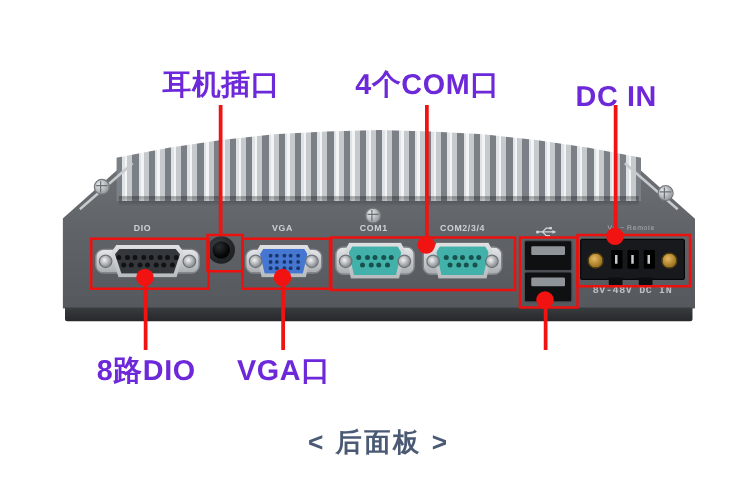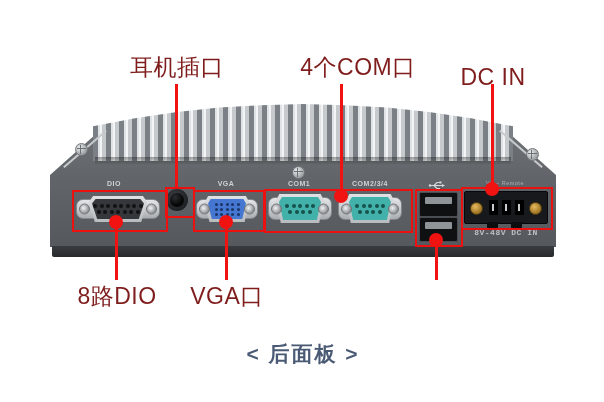--- a/index.html
+++ b/index.html
@@ -1,22 +1,22 @@
 <!DOCTYPE html>
 <html><head>
 <meta charset="utf-8">
 <style>
   html,body{margin:0;padding:0;background:#fff;}
   .stage{position:relative;width:604px;height:402px;background:#ffffff;overflow:hidden;
          font-family:"Liberation Sans","DejaVu Sans",sans-serif;}
   .abs{position:absolute;}
 
   
-  .callout{position:absolute;transform:translateX(-50%);color:#7f1d1d;font-size:23px;
-           font-weight:400;white-space:nowrap;letter-spacing:0.5px;}
+  .callout{position:absolute;transform:translateX(-50%);color:#6d28d9;font-size:23px;
+           font-weight:700;white-space:nowrap;letter-spacing:0.5px;}
   .caption{position:absolute;transform:translateX(-50%);color:#4a5a74;font-size:21px;
            font-weight:700;white-space:nowrap;letter-spacing:2px;}
 
   
   .ann-line{position:absolute;width:3px;background:#f01311;z-index:6;}
   .ann-dot{position:absolute;width:14px;height:14px;border-radius:50%;background:#f01311;z-index:7;}
   .ann-box{position:absolute;border:2px solid #ec100e;z-index:6;}
 
   
   .chassis{position:absolute;left:50px;top:130px;width:506px;height:117px;
@@ -256,20 +256,20 @@
   <div class="ann-dot" style="left:429px;top:233px;"></div>
 
   <div class="ann-box" style="left:72px;top:190px;width:92px;height:38px;"></div>
   <div class="ann-box" style="left:165px;top:187px;width:26px;height:27px;"></div>
   <div class="ann-box" style="left:193px;top:190px;width:68px;height:38px;"></div>
   <div class="ann-box" style="left:264px;top:189px;width:145px;height:40px;"></div>
   <div class="ann-box" style="left:415px;top:189px;width:44px;height:54px;"></div>
   <div class="ann-box" style="left:461px;top:187px;width:88px;height:39px;"></div>
 
   <div class="callout" style="left:177px;top:52px;">耳机插口</div>
-  <div class="callout" style="left:342px;top:52px;margin-left:16px;">4个COM口</div>
+  <div class="callout" style="left:342px;top:52px;">4个COM口</div>
   <div class="callout" style="left:493px;top:64px;">DC IN</div>
 
   <div class="callout" style="left:117px;top:281px;">8路DIO</div>
   <div class="callout" style="left:227px;top:281px;">VGA口</div>
 
   <div class="caption" style="left:303px;top:340px;">&lt; 后面板 &gt;</div>
 </div>
 
 </body></html>

